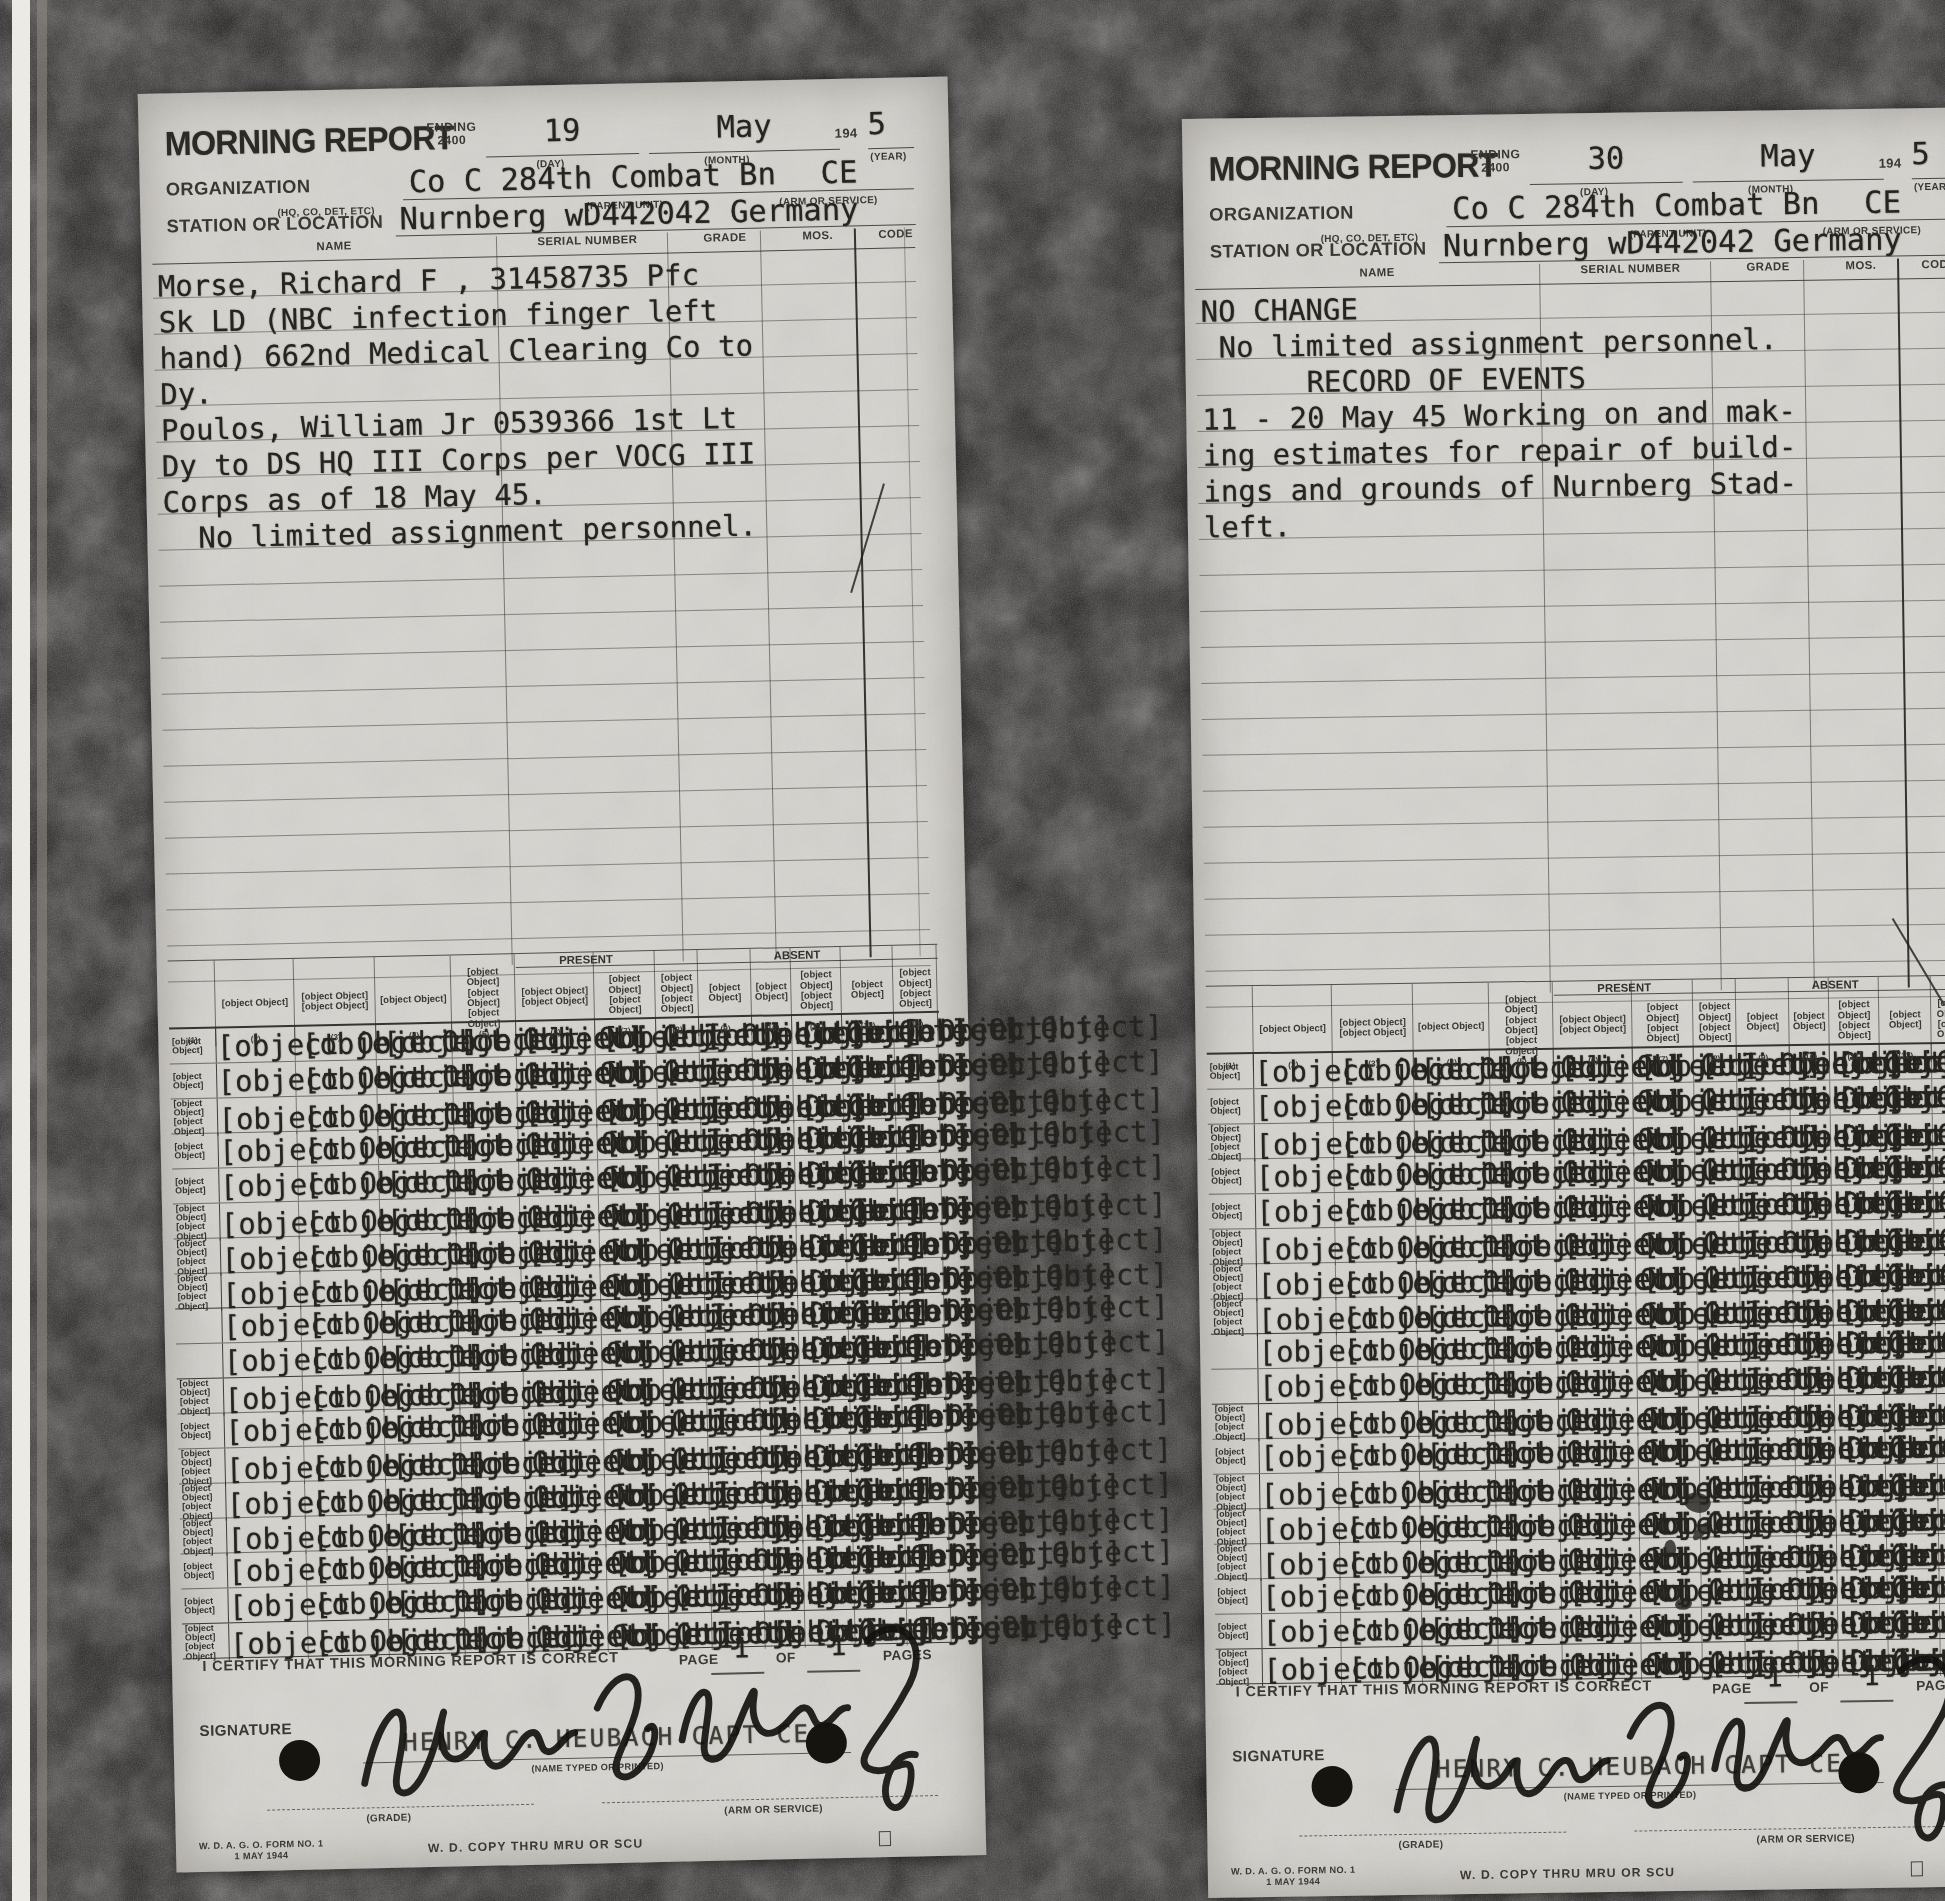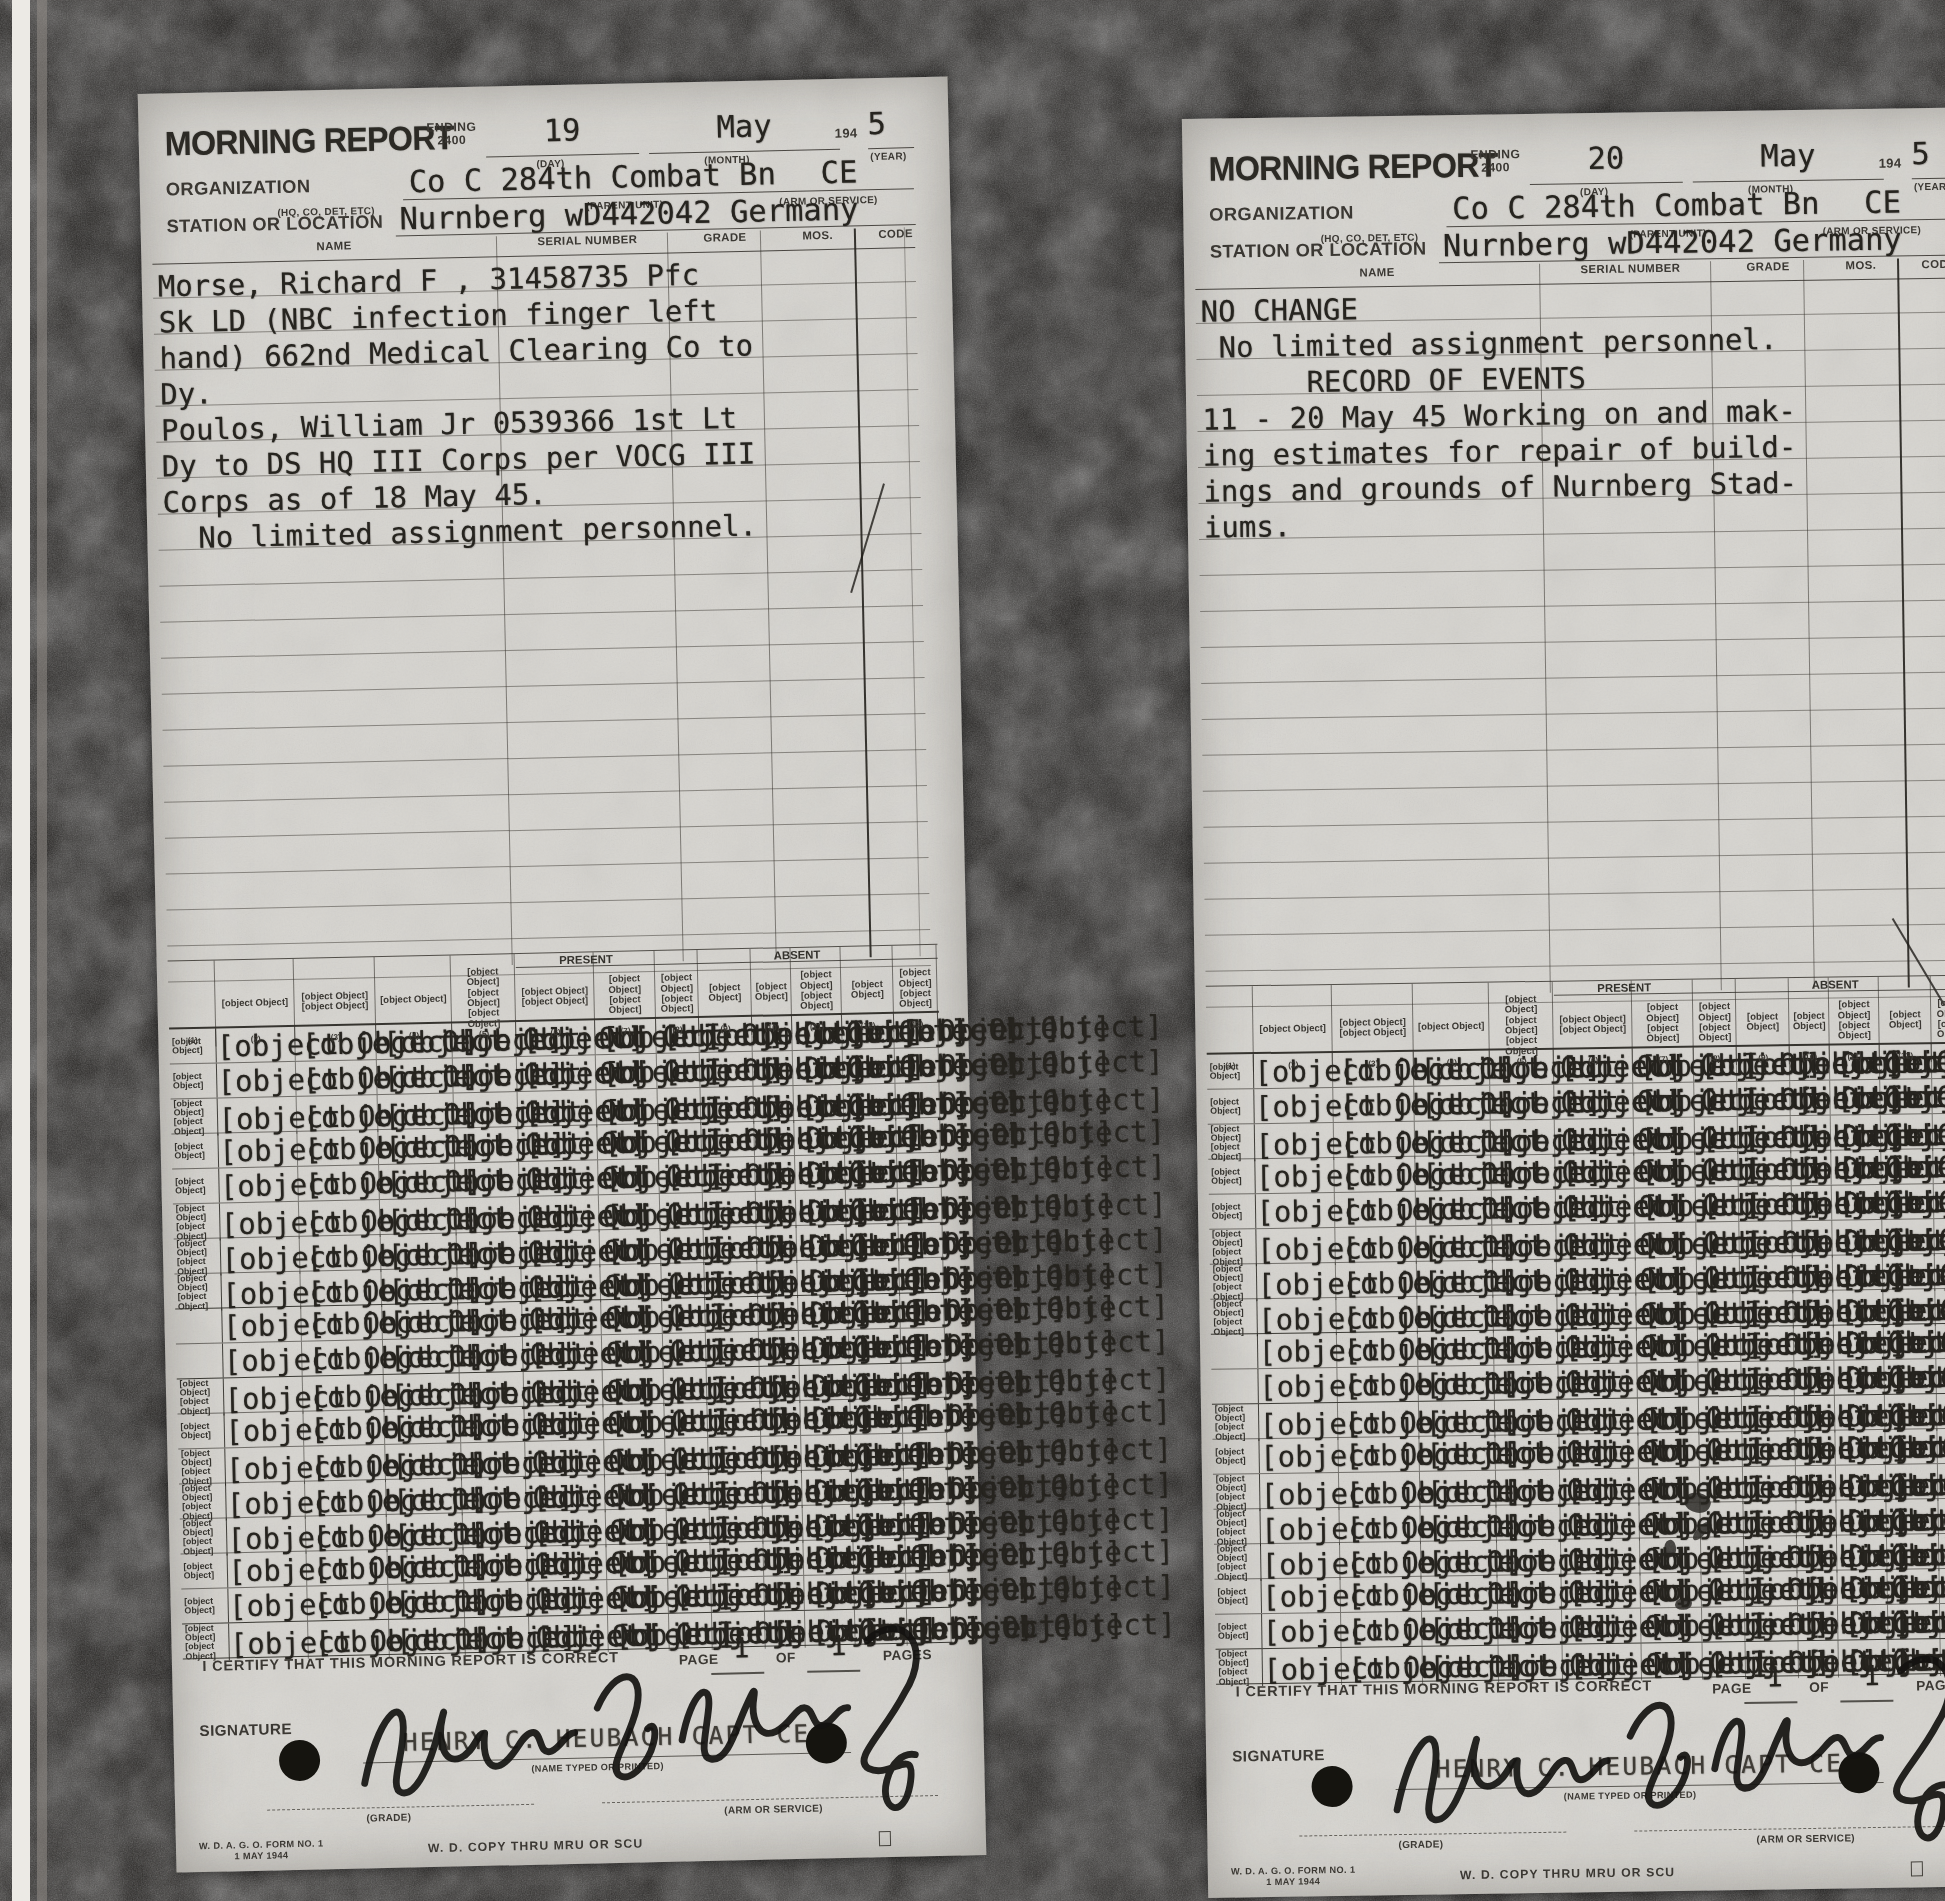--- a/index.html
+++ b/index.html
@@ -1505,21 +1505,21 @@
       <svg class="grain-paper" width="810" height="1779" viewBox="0 0 1062 2332">
         <rect width="100%" height="100%" filter="url(#fcoarse)" opacity="0.10"></rect>
         <rect width="100%" height="100%" filter="url(#ffine)" opacity="0.13"></rect>
       </svg>
 
       <div class="form-title">MORNING REPORT</div>
       <div class="ending-block printed">
         <div>ENDING</div>
         <div>2400</div>
       </div>
-      <div class="fld fld-day"><span class="typed">20</span></div>
+      <div class="fld fld-day"><span class="typed">30</span></div>
       <div class="fld fld-month"><span class="typed">May</span></div>
       <span class="year-prefix printed">194</span>
       <div class="fld fld-year"><span class="typed">5</span></div>
       <span class="sub-label lab-day">(DAY)</span>
       <span class="sub-label lab-month">(MONTH)</span>
       <span class="sub-label lab-year">(YEAR)</span>
 
       <div class="org-label printed">ORGANIZATION</div>
       <div class="org-line"></div>
       <div class="org-value typed">Co C 284th Combat Bn</div>
@@ -1560,21 +1560,21 @@
 
           <div class="entry-line">
           <span class="typed">ing estimates for repair of build-</span>
         </div>
 
           <div class="entry-line">
           <span class="typed">ings and grounds of Nurnberg Stad-</span>
         </div>
 
           <div class="entry-line">
-          <span class="typed">iums.</span>
+          <span class="typed">left.</span>
         </div>
 
           <div class="entry-line">
           <span class="typed"></span>
         </div>
 
           <div class="entry-line">
           <span class="typed"></span>
         </div>
 

